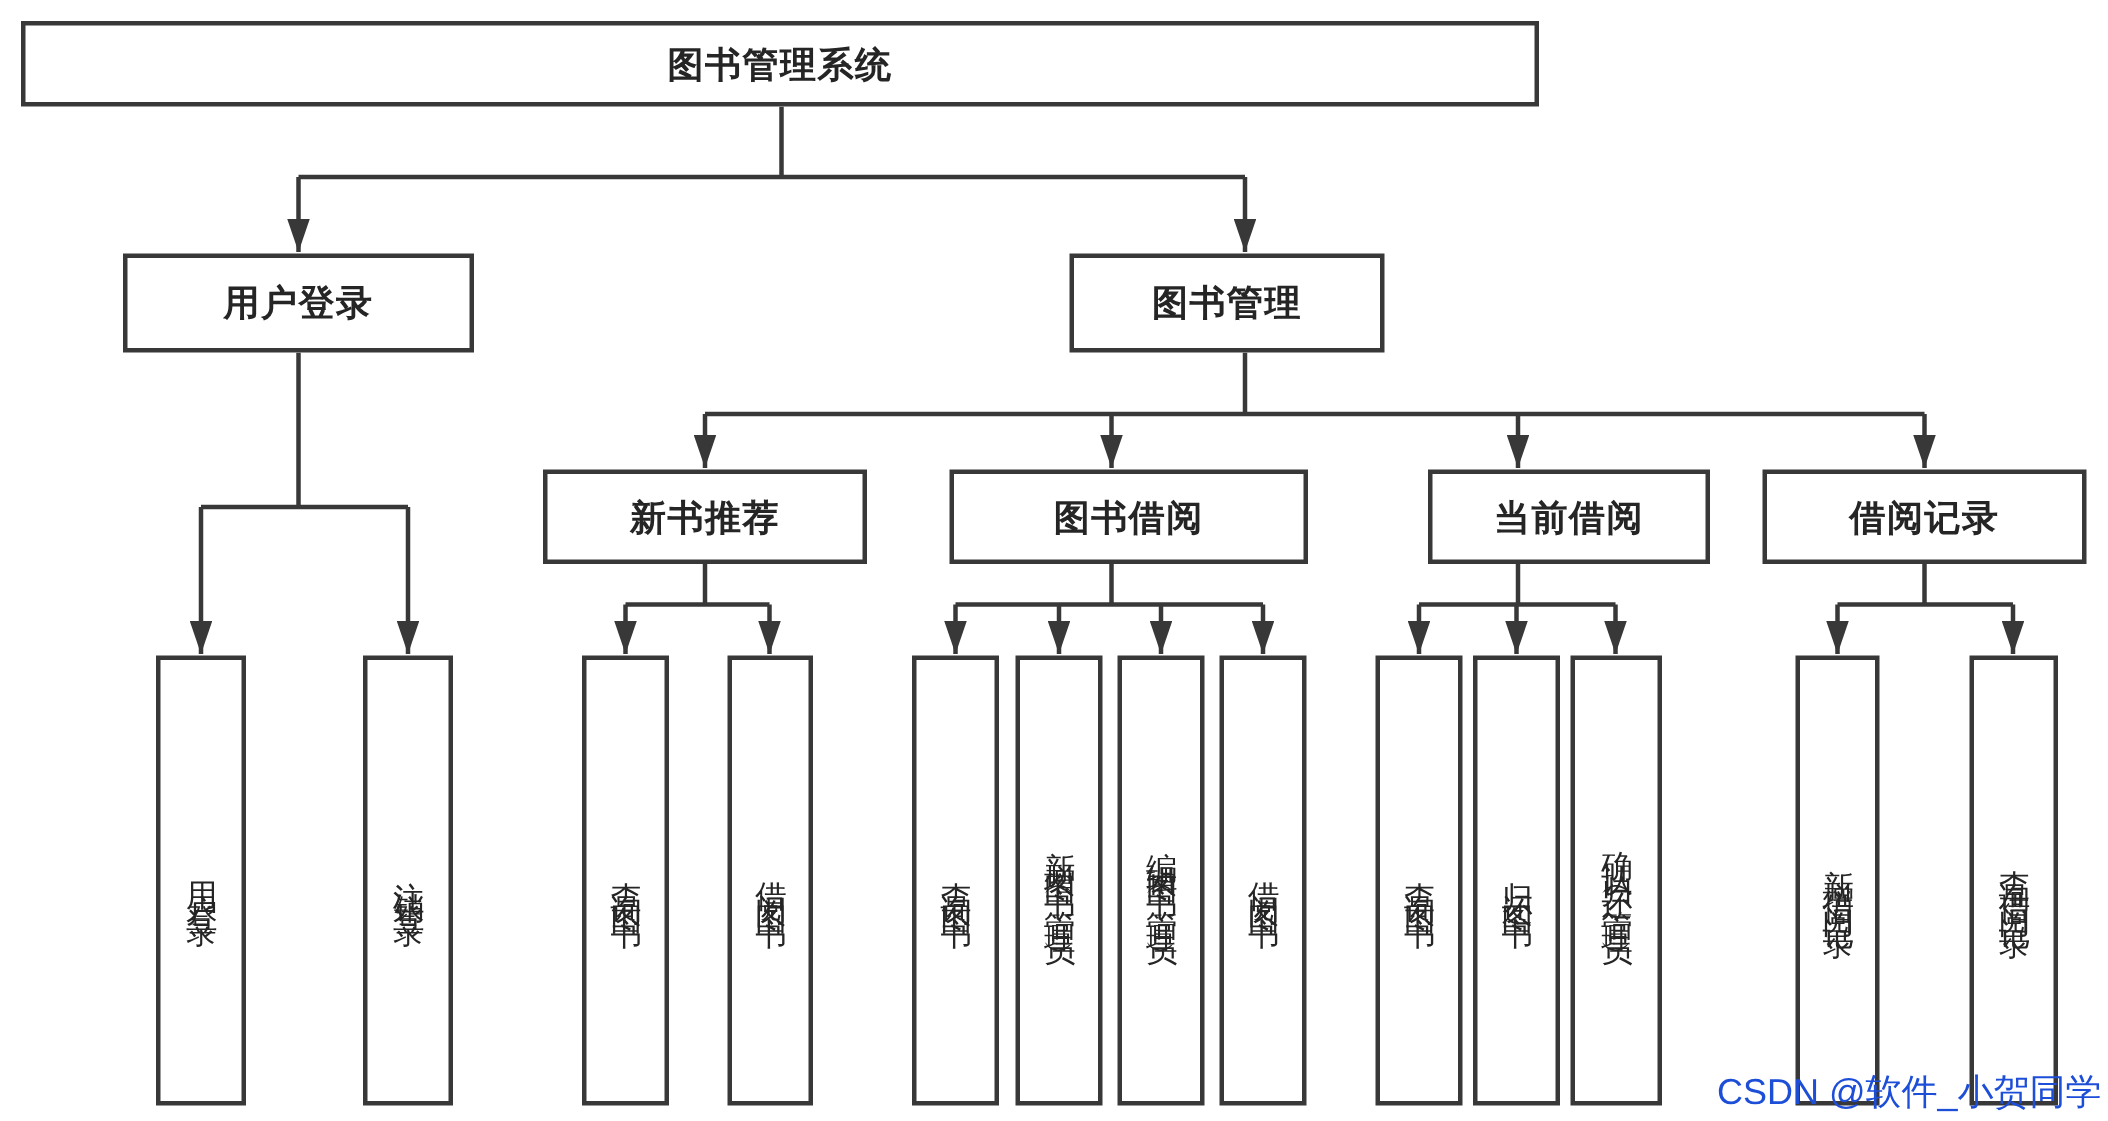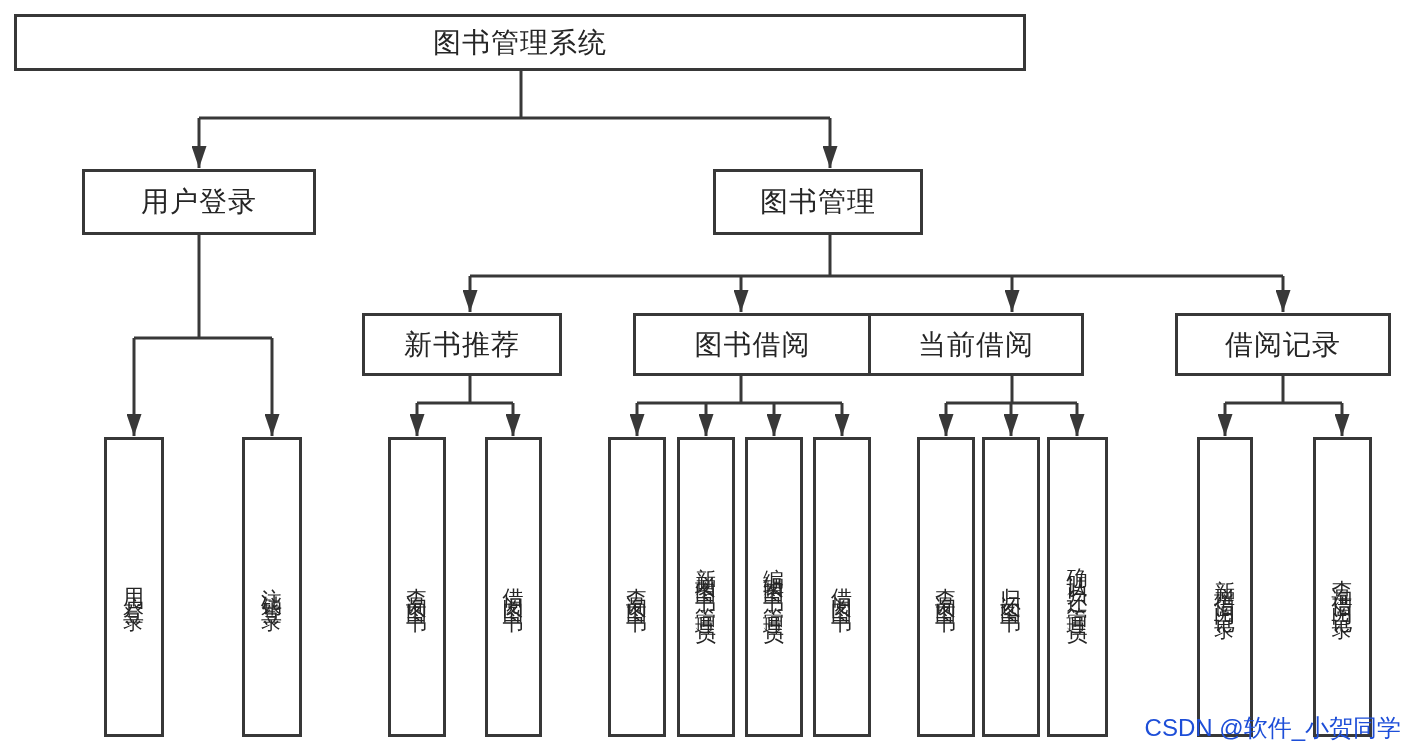--- a/index.html
+++ b/index.html
@@ -29,21 +29,21 @@
   .node {
     position: absolute;
     box-sizing: border-box;
     background: #ffffff;
     border: 3px solid #383838;
     display: flex;
     align-items: center;
     justify-content: center;
     color: #252525;
   }
-  .hbox { font-size: 28px; letter-spacing: 1px; white-space: nowrap; }
+  .hbox { font-size: 24px; letter-spacing: 1px; white-space: nowrap; font-weight: bold; }
   .vbox { font-size: 21px; }
   .vlabel {
     writing-mode: vertical-rl;
     text-orientation: mixed;
     letter-spacing: 8px;
     line-height: 1;
     white-space: nowrap;
   }
   .watermark {
     position: absolute;
@@ -112,27 +112,27 @@
     <span>图书管理系统</span>
   </div>
 
   <div class="node hbox" style="left:82px; top:169px; width:234px; height:66px;">
     <span>用户登录</span>
   </div>
   <div class="node hbox" style="left:713px; top:169px; width:210px; height:66px;">
     <span>图书管理</span>
   </div>
 
-  <div class="node hbox" style="left:362px; top:313px; width:200px; height:63px;align-items:center;">
+  <div class="node hbox" style="left:362px; top:313px; width:216px; height:63px;align-items:center;">
     <span>新书推荐</span>
   </div>
   <div class="node hbox" style="left:633px; top:313px; width:239px; height:63px;">
     <span>图书借阅</span>
   </div>
-  <div class="node hbox" style="left:868px; top:313px; width:216px; height:63px;">
+  <div class="node hbox" style="left:952px; top:313px; width:188px; height:63px;">
     <span>当前借阅</span>
   </div>
   <div class="node hbox" style="left:1175px; top:313px; width:216px; height:63px;">
     <span>借阅记录</span>
   </div>
 
   <div class="node vbox" style="left:104px; top:437px; width:60px; height:300px;">
     <span class="vlabel">用户登录</span>
   </div>
   <div class="node vbox" style="left:242px; top:437px; width:60px; height:300px;">

